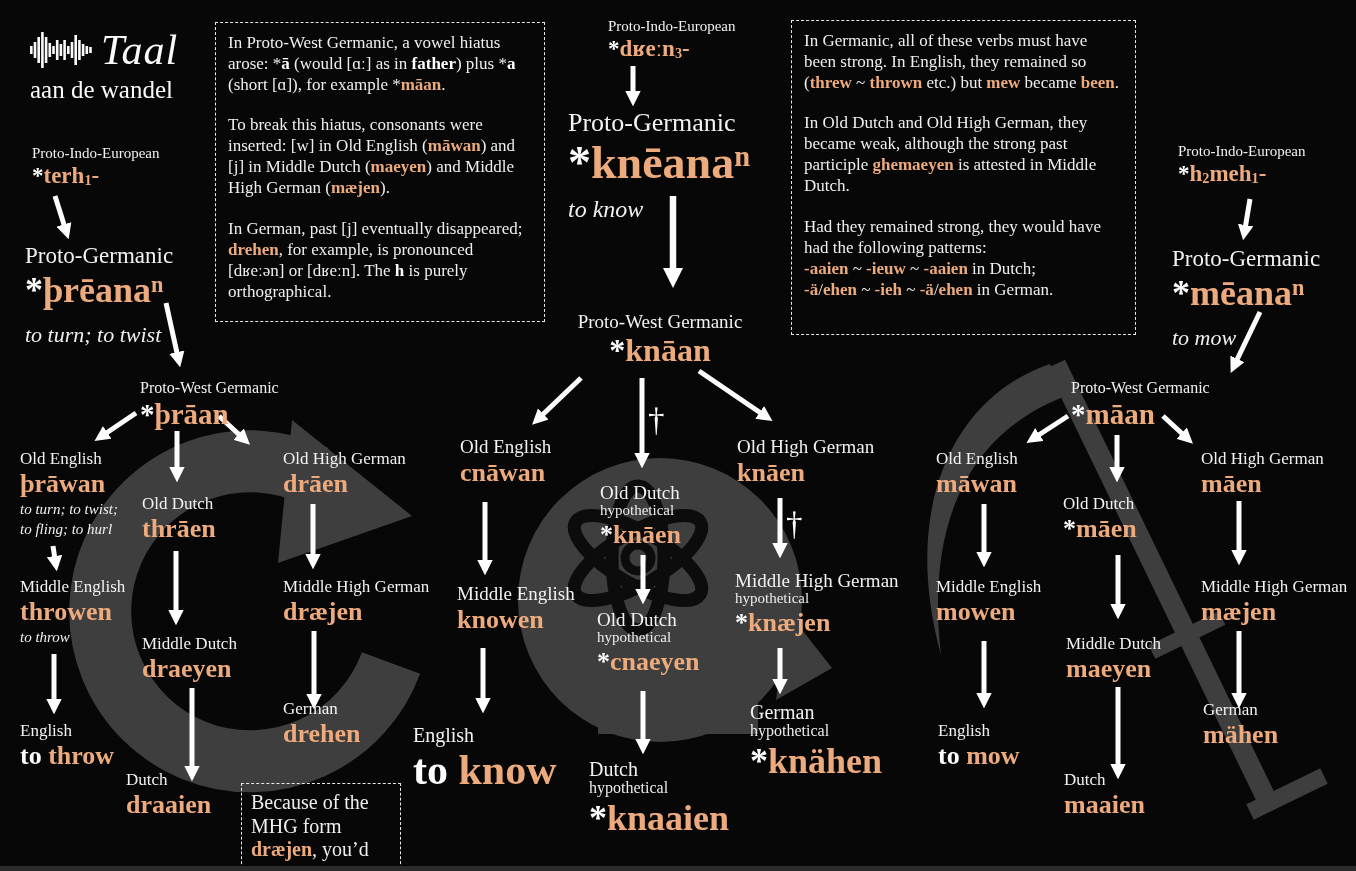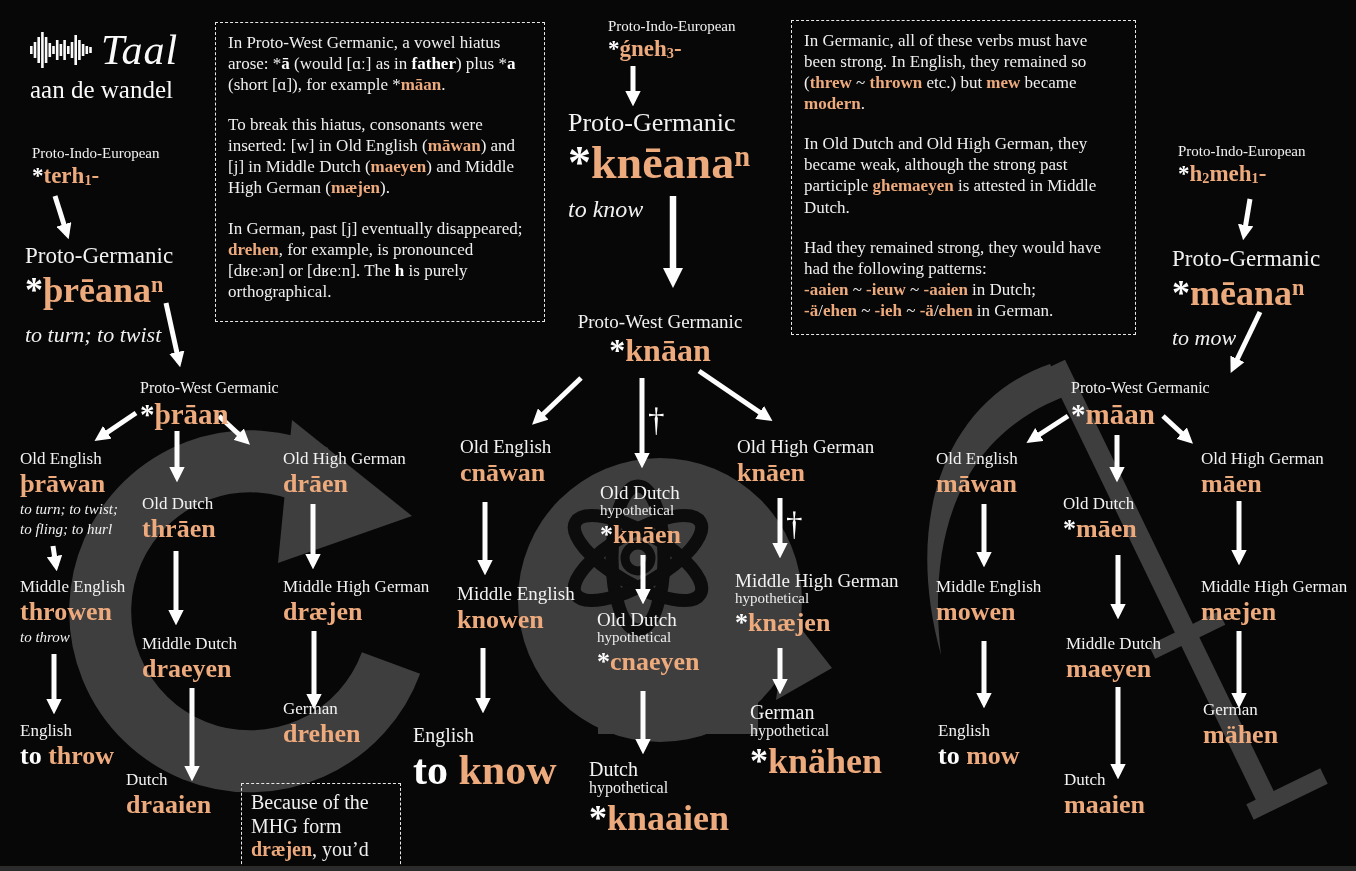--- a/index.html
+++ b/index.html
@@ -147,21 +147,21 @@
     </div>
     <div class="subtitle">aan de wandel</div>
   </div>
 
   <div class="box" style="left:215px;top:22px;width:330px;height:300px">
       <p><span>In Proto-West Germanic, a vowel hiatus arose: *</span><span class="bld">ā</span><span> (would [ɑː] as in </span><span class="bld">father</span><span>) plus *</span><span class="bld">a</span><span> (short [ɑ]), for example *</span><span class="acc">māan</span><span>.</span></p>
       <p><span>To break this hiatus, consonants were inserted: [w] in Old English (</span><span class="acc">māwan</span><span>) and [j] in Middle Dutch (</span><span class="acc">maeyen</span><span>) and Middle High German (</span><span class="acc">mæjen</span><span>).</span></p>
       <p><span>In German, past [j] eventually disappeared; </span><span class="acc">drehen</span><span>, for example, is pronounced [dʁeːən] or [dʁeːn]. The </span><span class="bld">h</span><span> is purely orthographical.</span></p>
     </div>
   <div class="box" style="left:791px;top:20px;width:345px;height:315px">
-      <p><span>In Germanic, all of these verbs must have been strong. In English, they remained so (</span><span class="acc">threw</span><span> ~ </span><span class="acc">thrown</span><span> etc.) but </span><span class="acc">mew</span><span> became </span><span class="acc">modern</span><span>.</span></p>
+      <p><span>In Germanic, all of these verbs must have been strong. In English, they remained so (</span><span class="acc">threw</span><span> ~ </span><span class="acc">thrown</span><span> etc.) but </span><span class="acc">mew</span><span> became </span><span class="acc">been</span><span>.</span></p>
       <p><span>In Old Dutch and Old High German, they became weak, although the strong past participle </span><span class="acc">ghemaeyen</span><span> is attested in Middle Dutch.</span></p>
       <p><span>Had they remained strong, they would have had the following patterns:</span><br><span class="acc">-aaien</span><span> ~ </span><span class="acc">-ieuw</span><span> ~ </span><span class="acc">-aaien</span><span> in Dutch;</span><br><span class="acc">-ä</span><span>/</span><span class="acc">ehen</span><span> ~ </span><span class="acc">-ieh</span><span> ~ </span><span class="acc">-ä</span><span>/</span><span class="acc">ehen</span><span> in German.</span></p>
     </div>
   <div class="box small" style="left:241px;top:772px;width:160px;height:86px">
       <p><span>Because of the MHG form </span><span class="acc">dræjen</span><span>, you’d expect the modern spelling </span><span class="acc">drähen</span><span>.</span></p>
     </div>
 
   <div id="nodes">
       <div class="node sz-pie" style="left: 32px; top: 145px;">
         <div class="lang">Proto-Indo-European</div>
@@ -210,21 +210,21 @@
       <div class="node sz-md" style="left: 126px; top: 770px;">
         <div class="lang">Dutch</div>
         <div class="word"><span>draaien</span></div>
       </div>
       <div class="node sz-md" style="left: 283px; top: 699px;">
         <div class="lang">German</div>
         <div class="word"><span>drehen</span></div>
       </div>
       <div class="node sz-pie" style="left: 608px; top: 18px;">
         <div class="lang">Proto-Indo-European</div>
-        <div class="word"><span class="pre">*</span><span>ǵneh</span><sub>3</sub><span>-</span></div>
+        <div class="word"><span class="pre">*</span><span>dʁeːn</span><sub>3</sub><span>-</span></div>
       </div>
       <div class="node sz-pgx" style="left: 568px; top: 108px;">
         <div class="lang">Proto-Germanic</div>
         <div class="word"><span class="pre">*</span><span>knēana</span><sup>n</sup></div>
         <div class="gloss">to know</div>
       </div>
       <div class="node sz-pwgc center" style="left: 555px; top: 311px; width: 210px;">
         <div class="lang">Proto-West Germanic</div>
         <div class="word"><span class="pre">*</span><span>knāan</span></div>
       </div>

